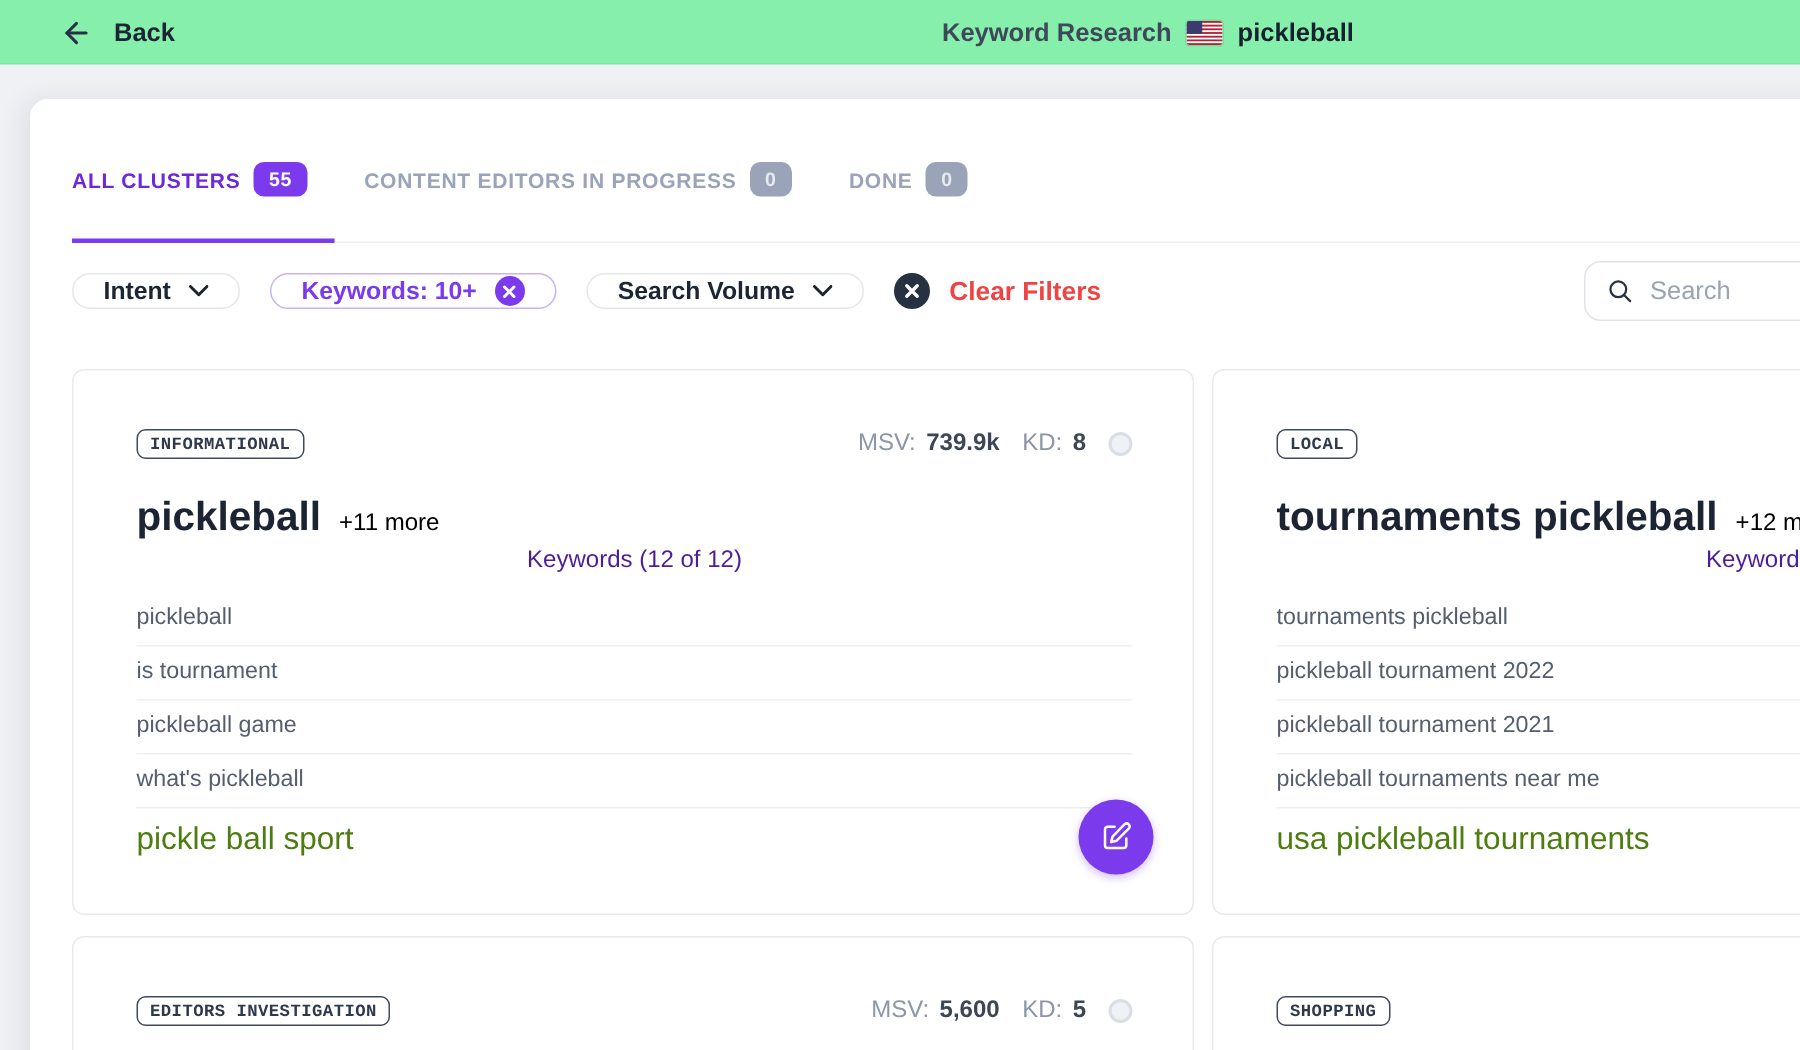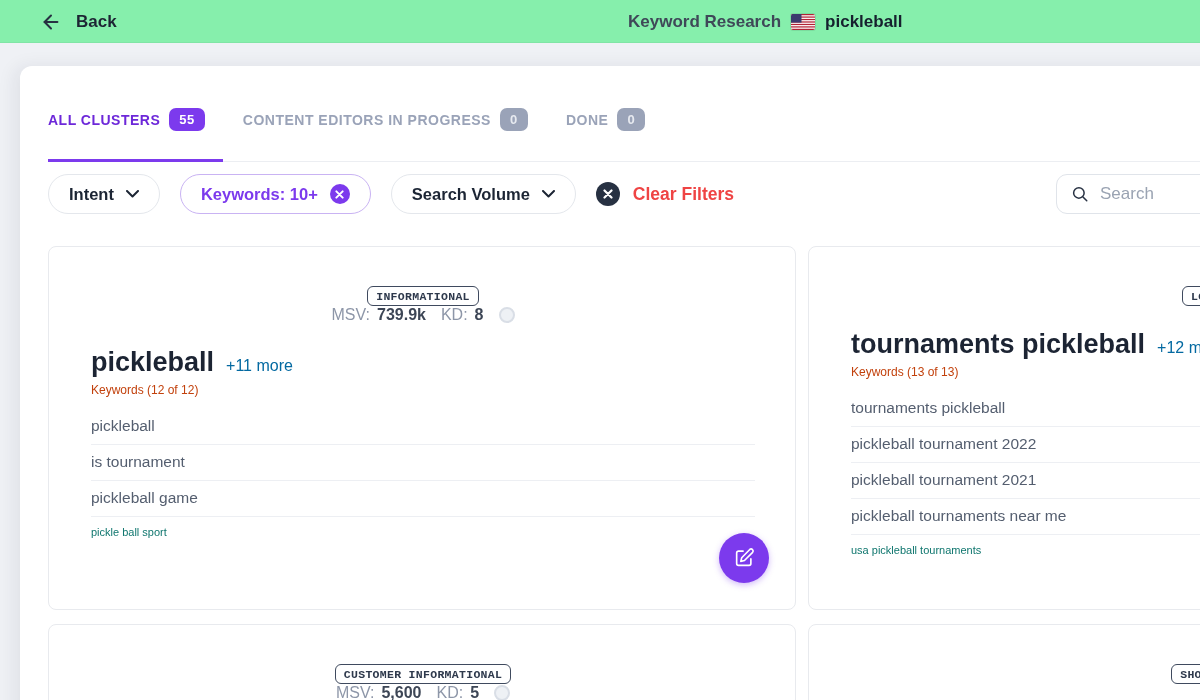--- a/index.html
+++ b/index.html
@@ -62,21 +62,21 @@
   }
   .tab.active .tab-badge { background:var(--accent,#7c3aed); color:#fff; }
 
   
   .filter-row {
     display:flex; align-items:center; gap:20px;
     margin-top:12px; height:40px; position:relative;
   }
   .pill {
     display:flex; align-items:center; gap:12px;
-    height:40px; padding:0 20px;
+    height:24px; padding:0 20px;
     border:1px solid #e4e7ec; border-radius:20px;
     background:#fff; cursor:pointer;
     font-size:16.5px; font-weight:700; color:#1c2534;
   }
   .pill.active-filter {
     border-color:#c9b3f3; color:#7c3aed;
   }
   .x-circle {
     width:20px; height:20px; border-radius:50%;
     background:var(--accent,#7c3aed);
@@ -107,49 +107,49 @@
   }
   .card {
     background:#fff;
     border:1px solid #e8eaee;
     border-radius:8px;
     padding:39px 40px 24px 42px;
     position:relative;
   }
   .card.tall { height:364px; }
   .card.clipped { height:220px; }
-  .card-top { display:flex; align-items:center; justify-content:space-between;flex-direction:column; }
+  .card-top { display:flex; align-items:center; justify-content:space-between; }
   .intent-badge {
     display:inline-block;
     border:1px solid #3f4a5e; border-radius:6px;
     padding:3px 8px 2px;
     font-family:"Liberation Mono", monospace;
     font-size:11.5px; font-weight:700; letter-spacing:0.3px;
     color:#2e394c; background:#fff;
   }
   .msv-group { display:flex; align-items:center; gap:7px; font-size:16px; }
   .metric-label { color:#8d96a8; }
   .metric-value { color:#3d4656; font-weight:600; margin-right:8px; }
   .metric-value.last { margin-right:2px; }
   .kd-ring {
     width:16px; height:16px; border-radius:50%;
     border:2px solid #d9dee6; background:#eef1f5; margin-left:6px;
   }
   .card-title-row { display:flex; align-items:baseline; gap:12px; margin-top:23px; white-space:nowrap; }
   .card-title { font-size:27px; font-weight:700; color:#1c2433; }
-  .card-more { font-size:16px; font-weight:500; color:#0369a1; }
-  .keywords-label { font-size:12px; color:#c2410c; margin-top:5px; }
+  .card-more { font-size:16px; font-weight:500; color:#000000; }
+  .keywords-label { font-size:16px; color:#4c1d95; margin-top:5px;text-align:center; }
   .kw-list { margin-top:12px; width:100%; }
   .kw-row {
     font-size:15.5px; color:#545e6f;
     padding:8px 0 9px;
     border-bottom:1px solid #edeff3;
   }
   .kw-row-faded {
-    font-size:11px; color:#0f766e;
+    font-size:21px; color:#4d7c0f;
     padding:9px 0;
   }
   .edit-fab {
     position:absolute; right:26px; bottom:26px;
     width:50px; height:50px; border-radius:50%;
     background:var(--accent,#7c3aed);
     display:flex; align-items:center; justify-content:center;
     cursor:pointer; box-shadow:0 2px 6px rgba(124,58,237,0.35);
   }
 </style>
@@ -253,20 +253,21 @@
       </div>
       <div class="card-title-row">
         <span class="card-title">pickleball</span>
         <span class="card-more">+11 more</span>
       </div>
       <div class="keywords-label">Keywords (12 of 12)</div>
       <div class="kw-list">
           <div class="kw-row">pickleball</div>
           <div class="kw-row">is tournament</div>
           <div class="kw-row">pickleball game</div>
+          <div class="kw-row">what's pickleball</div>
         </div>
       <div class="kw-row-faded">pickle ball sport</div>
       <div class="edit-fab">
         <svg width="22" height="22" viewBox="0 0 24 24" fill="none" stroke="#fff" stroke-width="1.8" stroke-linecap="round" stroke-linejoin="round">
           <path d="M11 4.5H6a2 2 0 0 0-2 2V18a2 2 0 0 0 2 2h11.5a2 2 0 0 0 2-2v-5"></path>
           <path d="M18.3 2.7a2.2 2.2 0 0 1 3.1 3.1L12.5 14.7 8.5 15.7l1-4 8.8-9z"></path>
         </svg>
       </div>
     </div>
 
@@ -283,21 +284,21 @@
           <div class="kw-row">tournaments pickleball</div>
           <div class="kw-row">pickleball tournament 2022</div>
           <div class="kw-row">pickleball tournament 2021</div>
           <div class="kw-row">pickleball tournaments near me</div>
         </div>
       <div class="kw-row-faded">usa pickleball tournaments</div>
     </div>
 
     <div class="card clipped">
       <div class="card-top">
-        <span class="intent-badge">CUSTOMER INFORMATIONAL</span>
+        <span class="intent-badge">EDITORS INVESTIGATION</span>
         <span class="msv-group">
           <span class="metric-label">MSV:</span>
           <span class="metric-value">5,600</span>
           <span class="metric-label">KD:</span>
           <span class="metric-value last">5</span>
           <span class="kd-ring"></span>
         </span>
       </div>
     </div>
 

